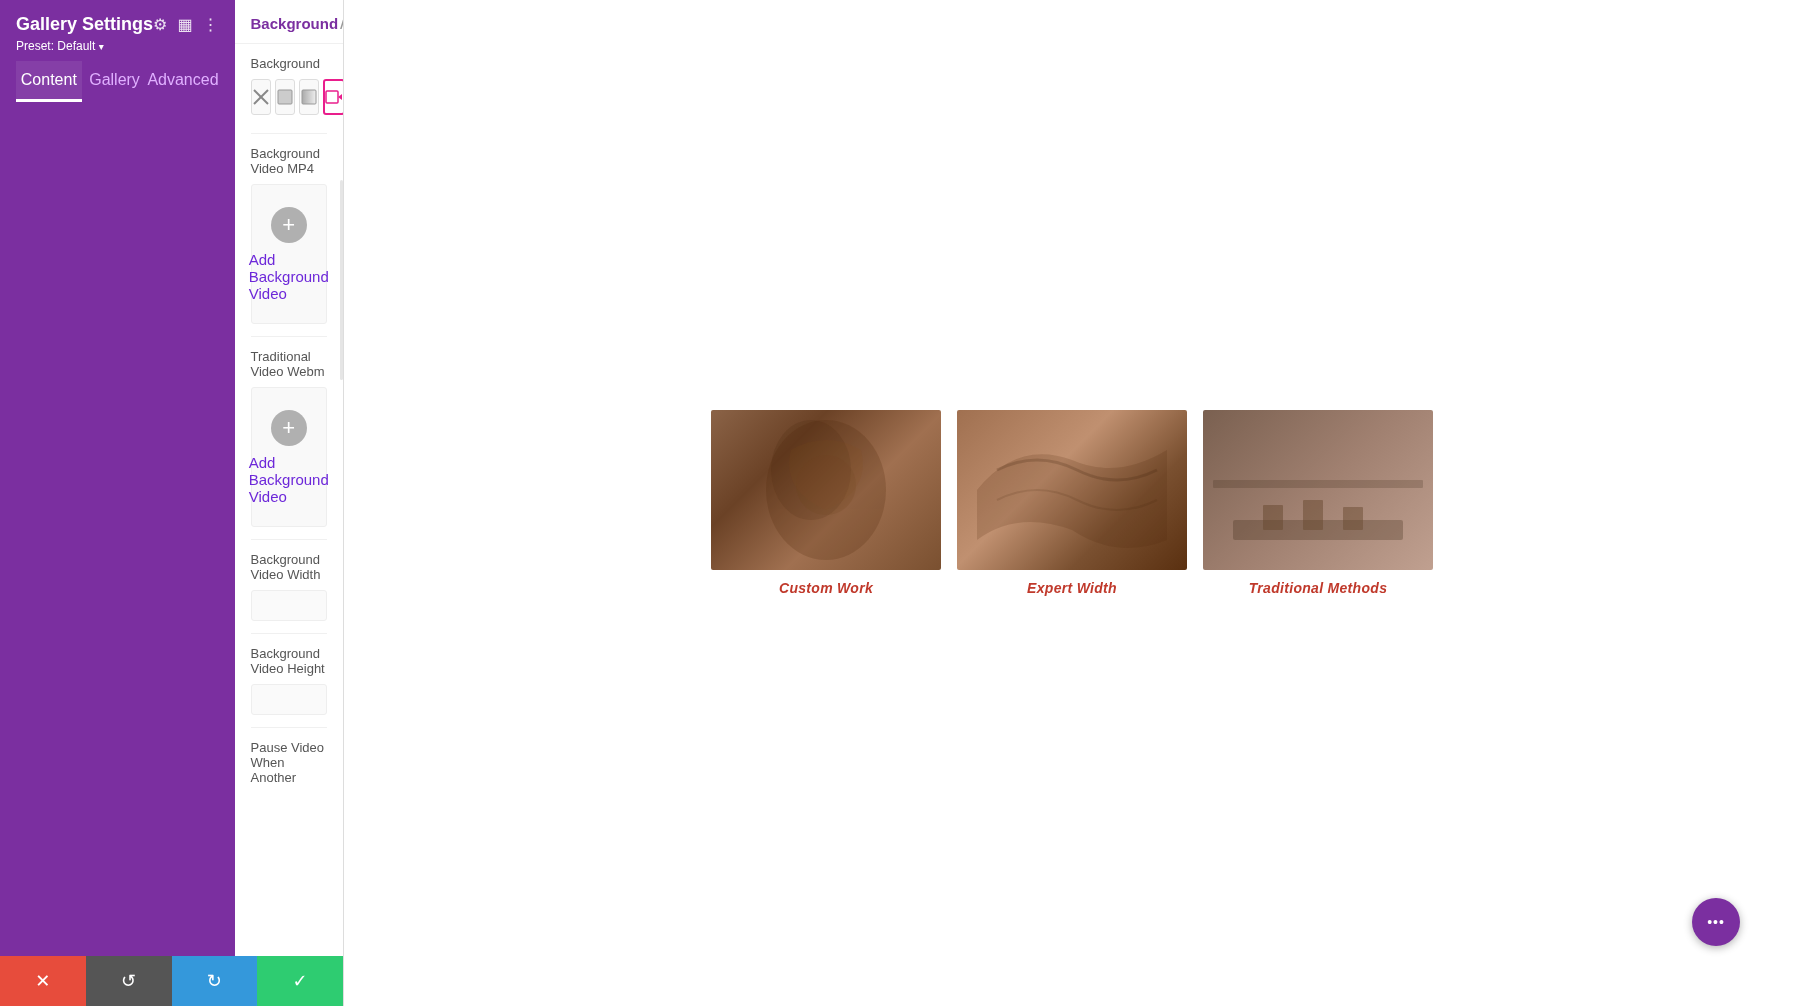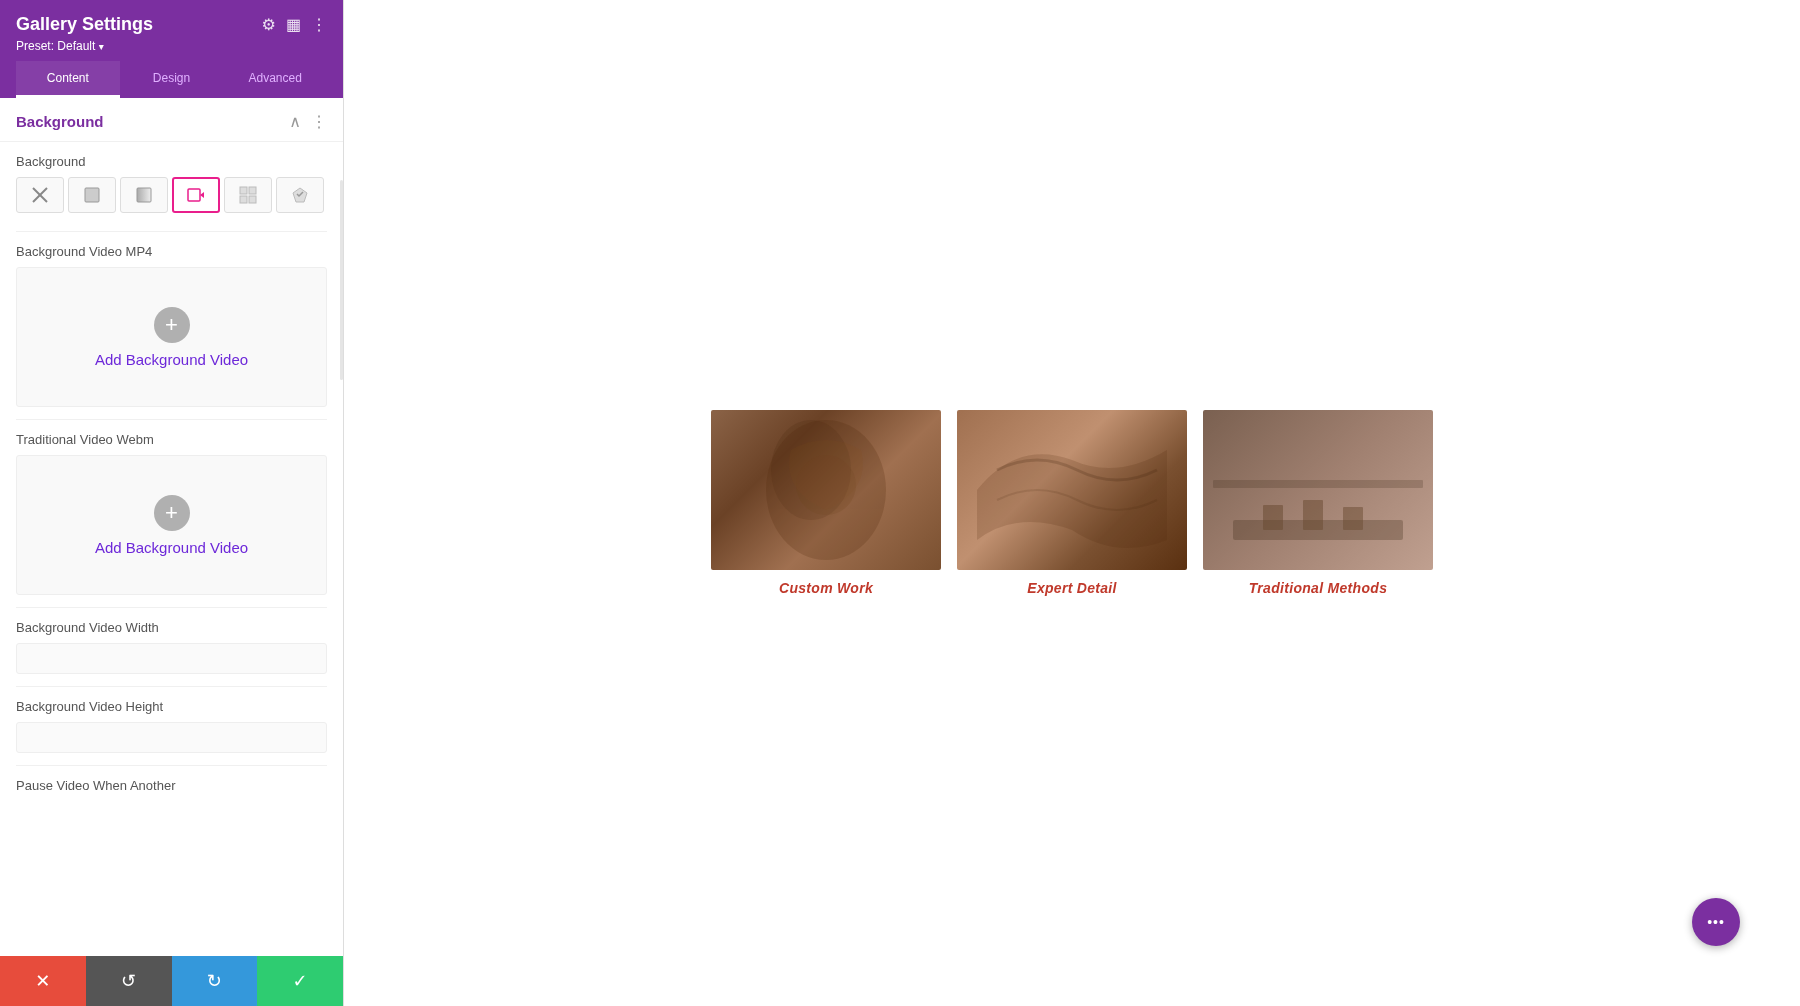--- a/index.html
+++ b/index.html
@@ -4,21 +4,21 @@
   <style>
     * { box-sizing: border-box; margin: 0; padding: 0; }
     body { font-family: 'Segoe UI', Arial, sans-serif; background: #f0f0f0; display: flex; width: 1800px; height: 1006px; overflow: hidden; }
 
     
     .left-panel {
       width: 344px;
       min-width: 344px;
       background: #fff;
       display: flex;
-      flex-direction: column;
+      flex-direction: row;
       height: 1006px;
       position: relative;
       border-right: 1px solid #ddd;
     }
 
     
     .panel-header {
       background: #7b2fa0;
       padding: 14px 16px 0 16px;
       color: #fff;
@@ -55,21 +55,21 @@
     
     .panel-tabs {
       display: flex;
       background: #7b2fa0;
     }
     .panel-tab {
       flex: 1;
       text-align: center;
       padding: 10px 0;
       color: #e0b0ff;
-      font-size: 12px;
+      font-size: 16px;
       cursor: pointer;
       border-bottom: 3px solid transparent;
       transition: color 0.2s;
     }
     .panel-tab.active {
       color: #fff;
       border-bottom: 3px solid #fff;
       background: rgba(255,255,255,0.08);
     }
 
@@ -310,21 +310,21 @@
         <span class="header-icon">▦</span>
         <span class="header-icon">⋮</span>
       </div>
     </div>
     <div class="preset-label">
       <span>Preset: Default</span> <span style="font-size:10px;">▾</span>
     </div>
 
     <div class="panel-tabs">
       <div class="panel-tab active">Content</div>
-      <div class="panel-tab">Design</div>
+      <div class="panel-tab">Gallery</div>
       <div class="panel-tab">Advanced</div>
     </div>
   </div>
 
   <div class="panel-content">
 
     <div class="section-header">
       <span class="section-title">Background</span>
       <div class="section-header-icons">
         <span class="section-icon">∧</span>
@@ -460,21 +460,21 @@
     </div>
 
     <div class="gallery-item">
       <div class="gallery-img img-expert-detail">
         <svg class="wood-detail" viewBox="0 0 230 160" xmlns="http://www.w3.org/2000/svg">
           <path d="M20,80 Q60,30 115,50 Q160,70 210,40 L210,130 Q160,150 115,120 Q60,100 20,130Z" fill="rgba(80,40,10,0.25)"></path>
           <path d="M40,60 Q80,40 120,60 Q160,80 200,60" stroke="rgba(60,30,5,0.3)" stroke-width="3" fill="none"></path>
           <path d="M40,90 Q80,70 120,90 Q160,110 200,90" stroke="rgba(60,30,5,0.2)" stroke-width="2" fill="none"></path>
         </svg>
       </div>
-      <span class="gallery-caption">Expert Detail</span>
+      <span class="gallery-caption">Expert Width</span>
     </div>
 
     <div class="gallery-item">
       <div class="gallery-img img-traditional">
         <svg class="wood-detail" viewBox="0 0 230 160" xmlns="http://www.w3.org/2000/svg">
           <rect x="30" y="110" width="170" height="20" rx="2" fill="rgba(60,40,20,0.4)"></rect>
           <rect x="60" y="95" width="20" height="25" rx="1" fill="rgba(80,50,20,0.5)"></rect>
           <rect x="100" y="90" width="20" height="30" rx="1" fill="rgba(80,50,20,0.5)"></rect>
           <rect x="140" y="97" width="20" height="23" rx="1" fill="rgba(80,50,20,0.5)"></rect>
           <rect x="10" y="70" width="210" height="8" rx="1" fill="rgba(60,40,20,0.3)"></rect>

